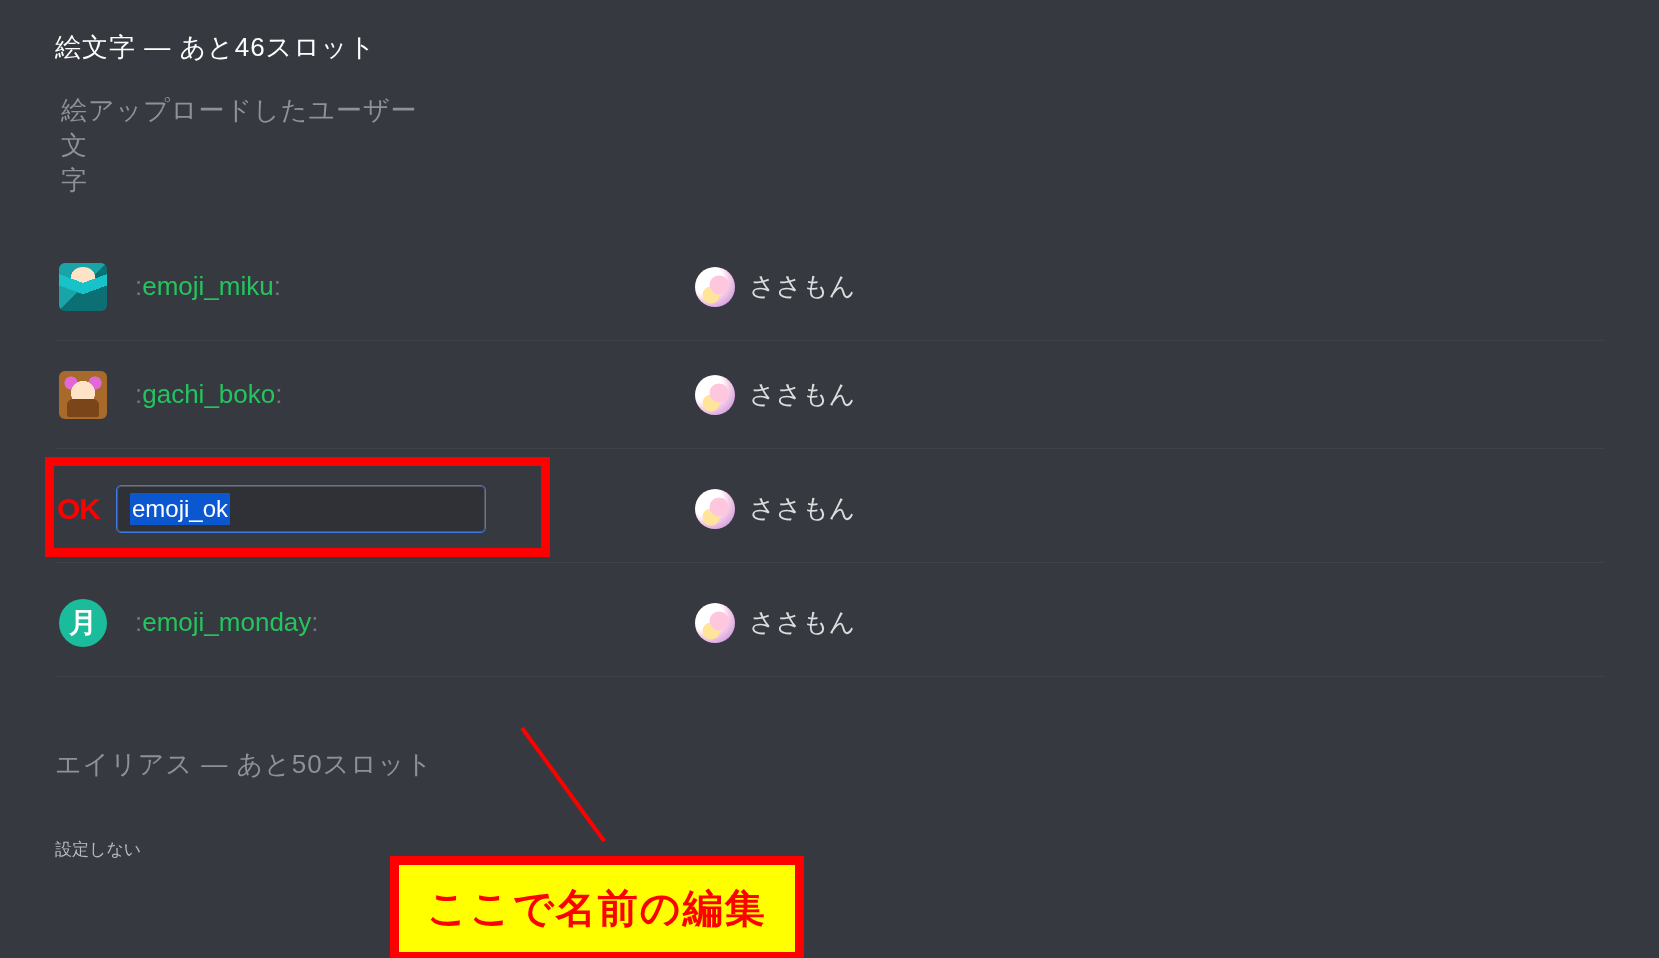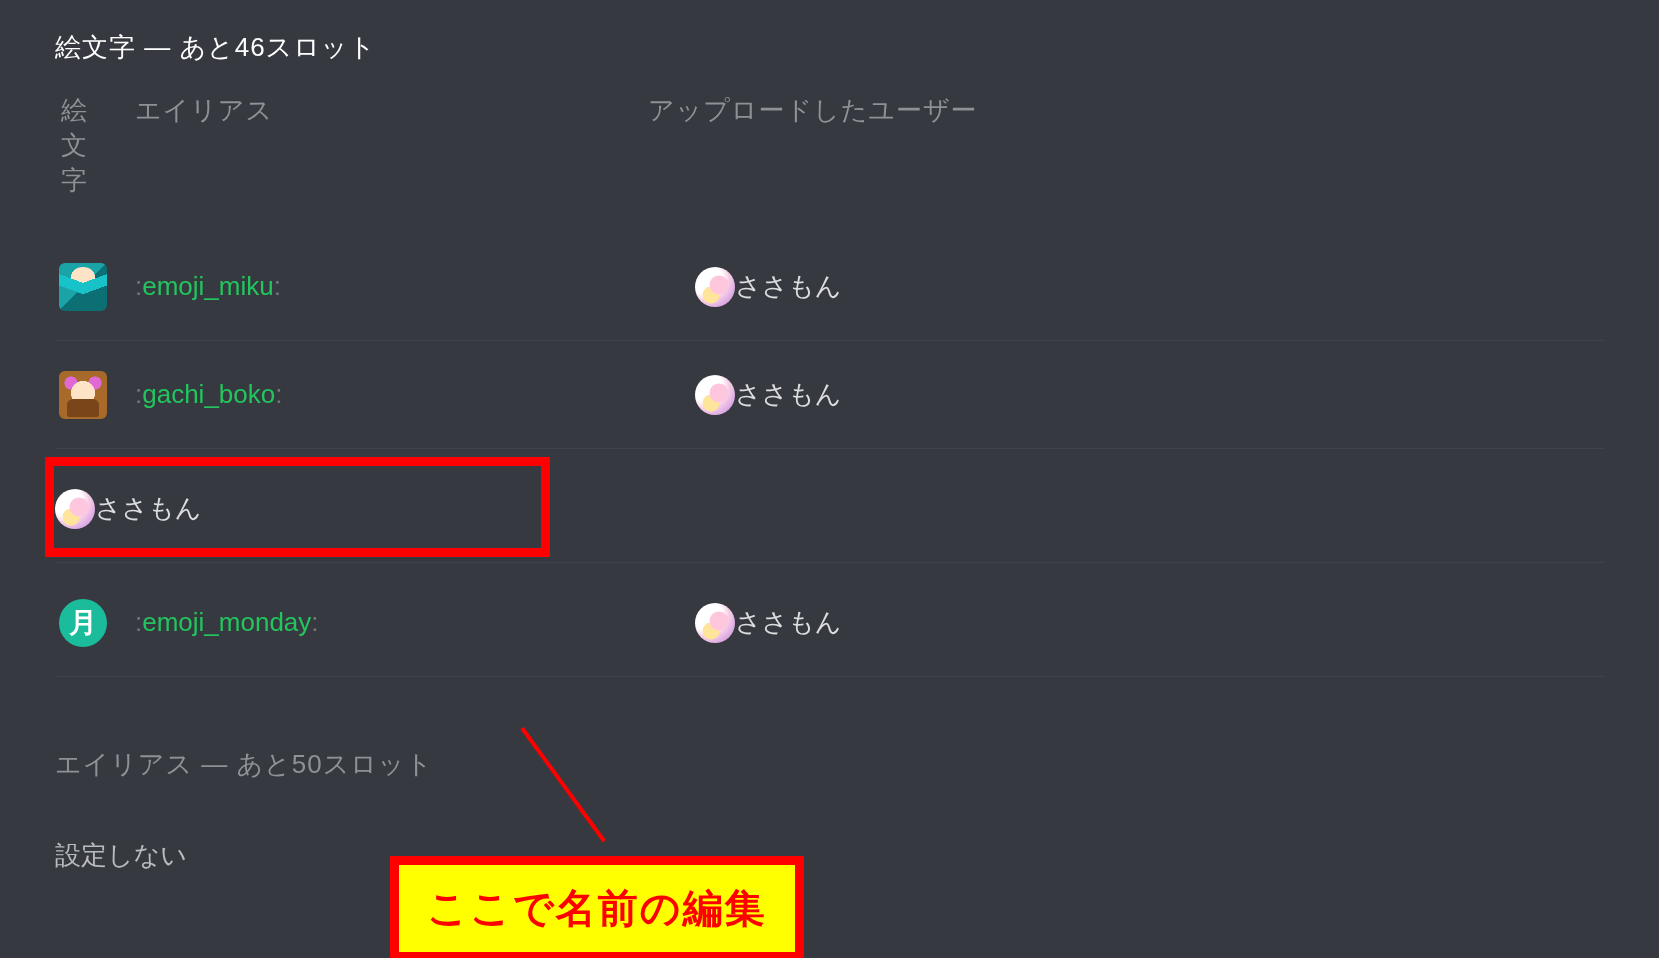--- a/index.html
+++ b/index.html
@@ -53,20 +53,21 @@
     align-items: center;
     font-size: 26px;
     padding-left: 28px;
   }
   .colon { color: #72767d; }
   .alias-name { color: #22c55e; }
 
   .uploader-cell {
     display: flex;
     align-items: center;
+    gap: 14px;
   }
   .avatar {
     width: 40px; height: 40px;
     border-radius: 50%;
     background: radial-gradient(circle at 30% 30%, #fff 0 40%, #f7cfe6 55%, #b97de0 100%);
     position: relative;
     overflow: hidden;
     flex: 0 0 40px;
   }
   .avatar::after {
@@ -164,21 +165,21 @@
   }
 
   .section-title-2 {
     font-size: 26px;
     color: #8e9297;
     margin-top: 70px;
     letter-spacing: 1px;
     font-weight: 500;
   }
   .no-setting {
-    font-size: 26px;
+    font-size: 17px;
     color: #b9bbbe;
     margin-top: 56px;
     font-weight: 500;
   }
 
   
   .miku {
     background: linear-gradient(135deg, #1aa4a8 0 50%, #0b6f73 50% 100%);
     position: relative;
   }
@@ -237,21 +238,20 @@
   }
   .left-group .alias-cell { flex: 1; }
 </style>
 </head>
 <body>
 
 <div class="section-title">絵文字 — あと46スロット</div>
 
 <div class="header-row">
   <div class="col-emoji col-emoji-label">絵文字</div>
-  <div class="col-alias" style="padding-left:47px;">エイリアス</div>
   <div class="col-uploader">アップロードしたユーザー</div>
 </div>
 
 <div class="emoji-list" style="position:relative;">
 
   <div class="full-row">
     <div class="left-group">
       <div class="emoji-image miku"></div>
       <div class="alias-cell">
         <span class="colon">:</span>
@@ -276,20 +276,28 @@
     </div>
     <div class="uploader-cell">
       <div class="avatar"></div>
       <div class="uploader-name">ささもん</div>
     </div>
   </div>
 
   <div class="edit-wrap">
     <div class="edit-highlight"></div>
     <div class="edit-row" style="width:100%;">
+      <div class="left-group">
+        <div class="ok-icon">OK</div>
+        <div class="alias-input-wrap">
+          <div class="fake-input">
+            <span class="sel-text">emoji_ok</span>
+          </div>
+        </div>
+      </div>
       <div class="uploader-cell" style="margin-left:0;">
         <div class="avatar"></div>
         <div class="uploader-name">ささもん</div>
       </div>
     </div>
   </div>
 
   <div class="full-row" style="border-bottom:1px solid #3f4248;">
     <div class="left-group">
       <div class="emoji-image monday">月</div>

